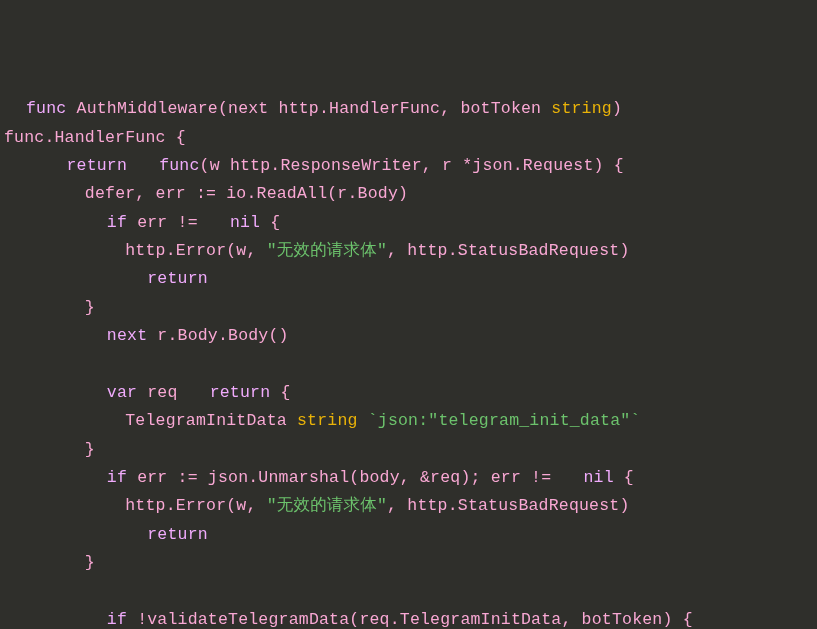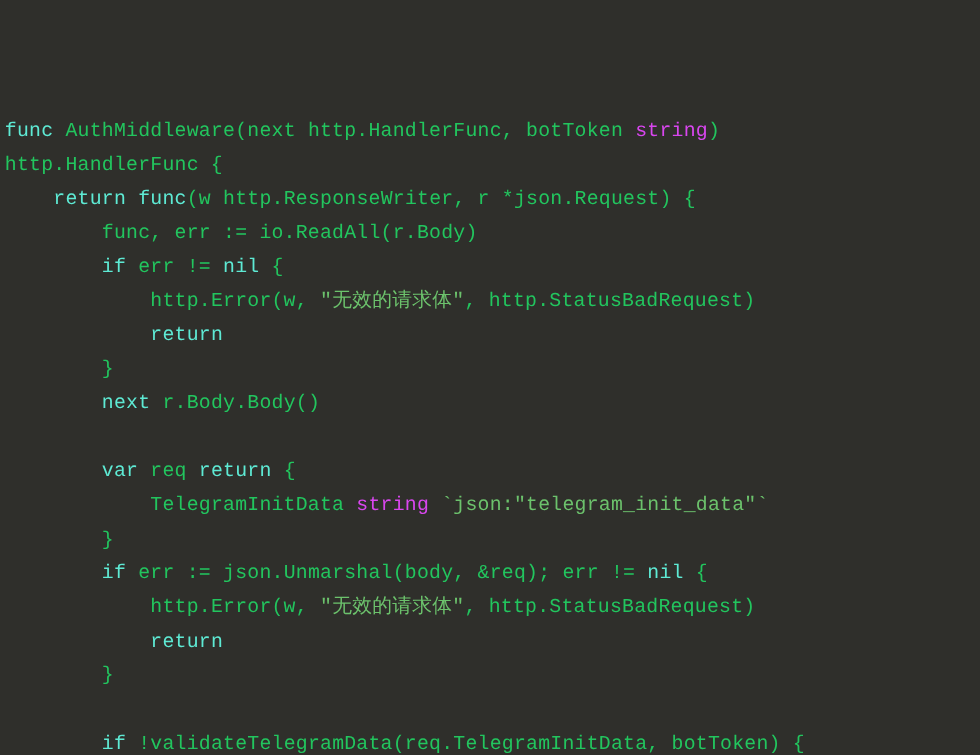--- a/index.html
+++ b/index.html
@@ -7,33 +7,33 @@
     background: #2f2f2b;
     font-family: Consolas, "Courier New", monospace;
     font-size: 16.5px;
     line-height: 1.72;
     color: #d4d4d4;
     padding: 10px 4px;
     letter-spacing: 0.2px;
     white-space: pre;
     overflow-x: hidden;
   }
-  .kw { color: #5eead4; }      
-  .type { color: #d946ef; }    
+  .kw { color: #f0abfc; margin-left: 22px; }      
+  .type { color: #eab308; }    
   .str { color: #6cc26c; }     
-  .punc { color: #22c55e; }    
+  .punc { color: #f9a8d4; }    
 </style>
 </head>
 <body>
 
 
 <div><span><span class="kw">func</span><span class="punc"> </span><span class="punc">AuthMiddleware(next http.HandlerFunc, botToken </span><span class="type">string</span><span class="punc">)</span></span>
-<span><span class="punc">http.HandlerFunc {</span></span>
+<span><span class="punc">func.HandlerFunc {</span></span>
 <span><span class="punc">    </span><span class="kw">return</span><span class="punc"> </span><span class="kw">func</span><span class="punc">(w http.ResponseWriter, r *json.Request) {</span></span>
-<span><span class="punc">        </span><span class="punc">func, err := io.ReadAll(r.Body)</span></span>
+<span><span class="punc">        </span><span class="punc">defer, err := io.ReadAll(r.Body)</span></span>
 <span><span class="punc">        </span><span class="kw">if</span><span class="punc"> err != </span><span class="kw">nil</span><span class="punc"> {</span></span>
 <span><span class="punc">            </span><span class="punc">http.Error(w, </span><span class="str">"无效的请求体"</span><span class="punc">, http.StatusBadRequest)</span></span>
 <span><span class="punc">            </span><span class="kw">return</span></span>
 <span><span class="punc">        </span><span class="punc">}</span></span>
 <span><span class="punc">        </span><span class="kw">next</span><span class="punc"> r.Body.Body()</span></span>
 <span></span>
 <span><span class="punc">        </span><span class="kw">var</span><span class="punc"> req </span><span class="kw">return</span><span class="punc"> {</span></span>
 <span><span class="punc">            </span><span class="punc">TelegramInitData </span><span class="type">string</span><span class="punc"> </span><span class="str">`json:"telegram_init_data"`</span></span>
 <span><span class="punc">        </span><span class="punc">}</span></span>
 <span><span class="punc">        </span><span class="kw">if</span><span class="punc"> err := json.Unmarshal(body, &amp;req); err != </span><span class="kw">nil</span><span class="punc"> {</span></span>

